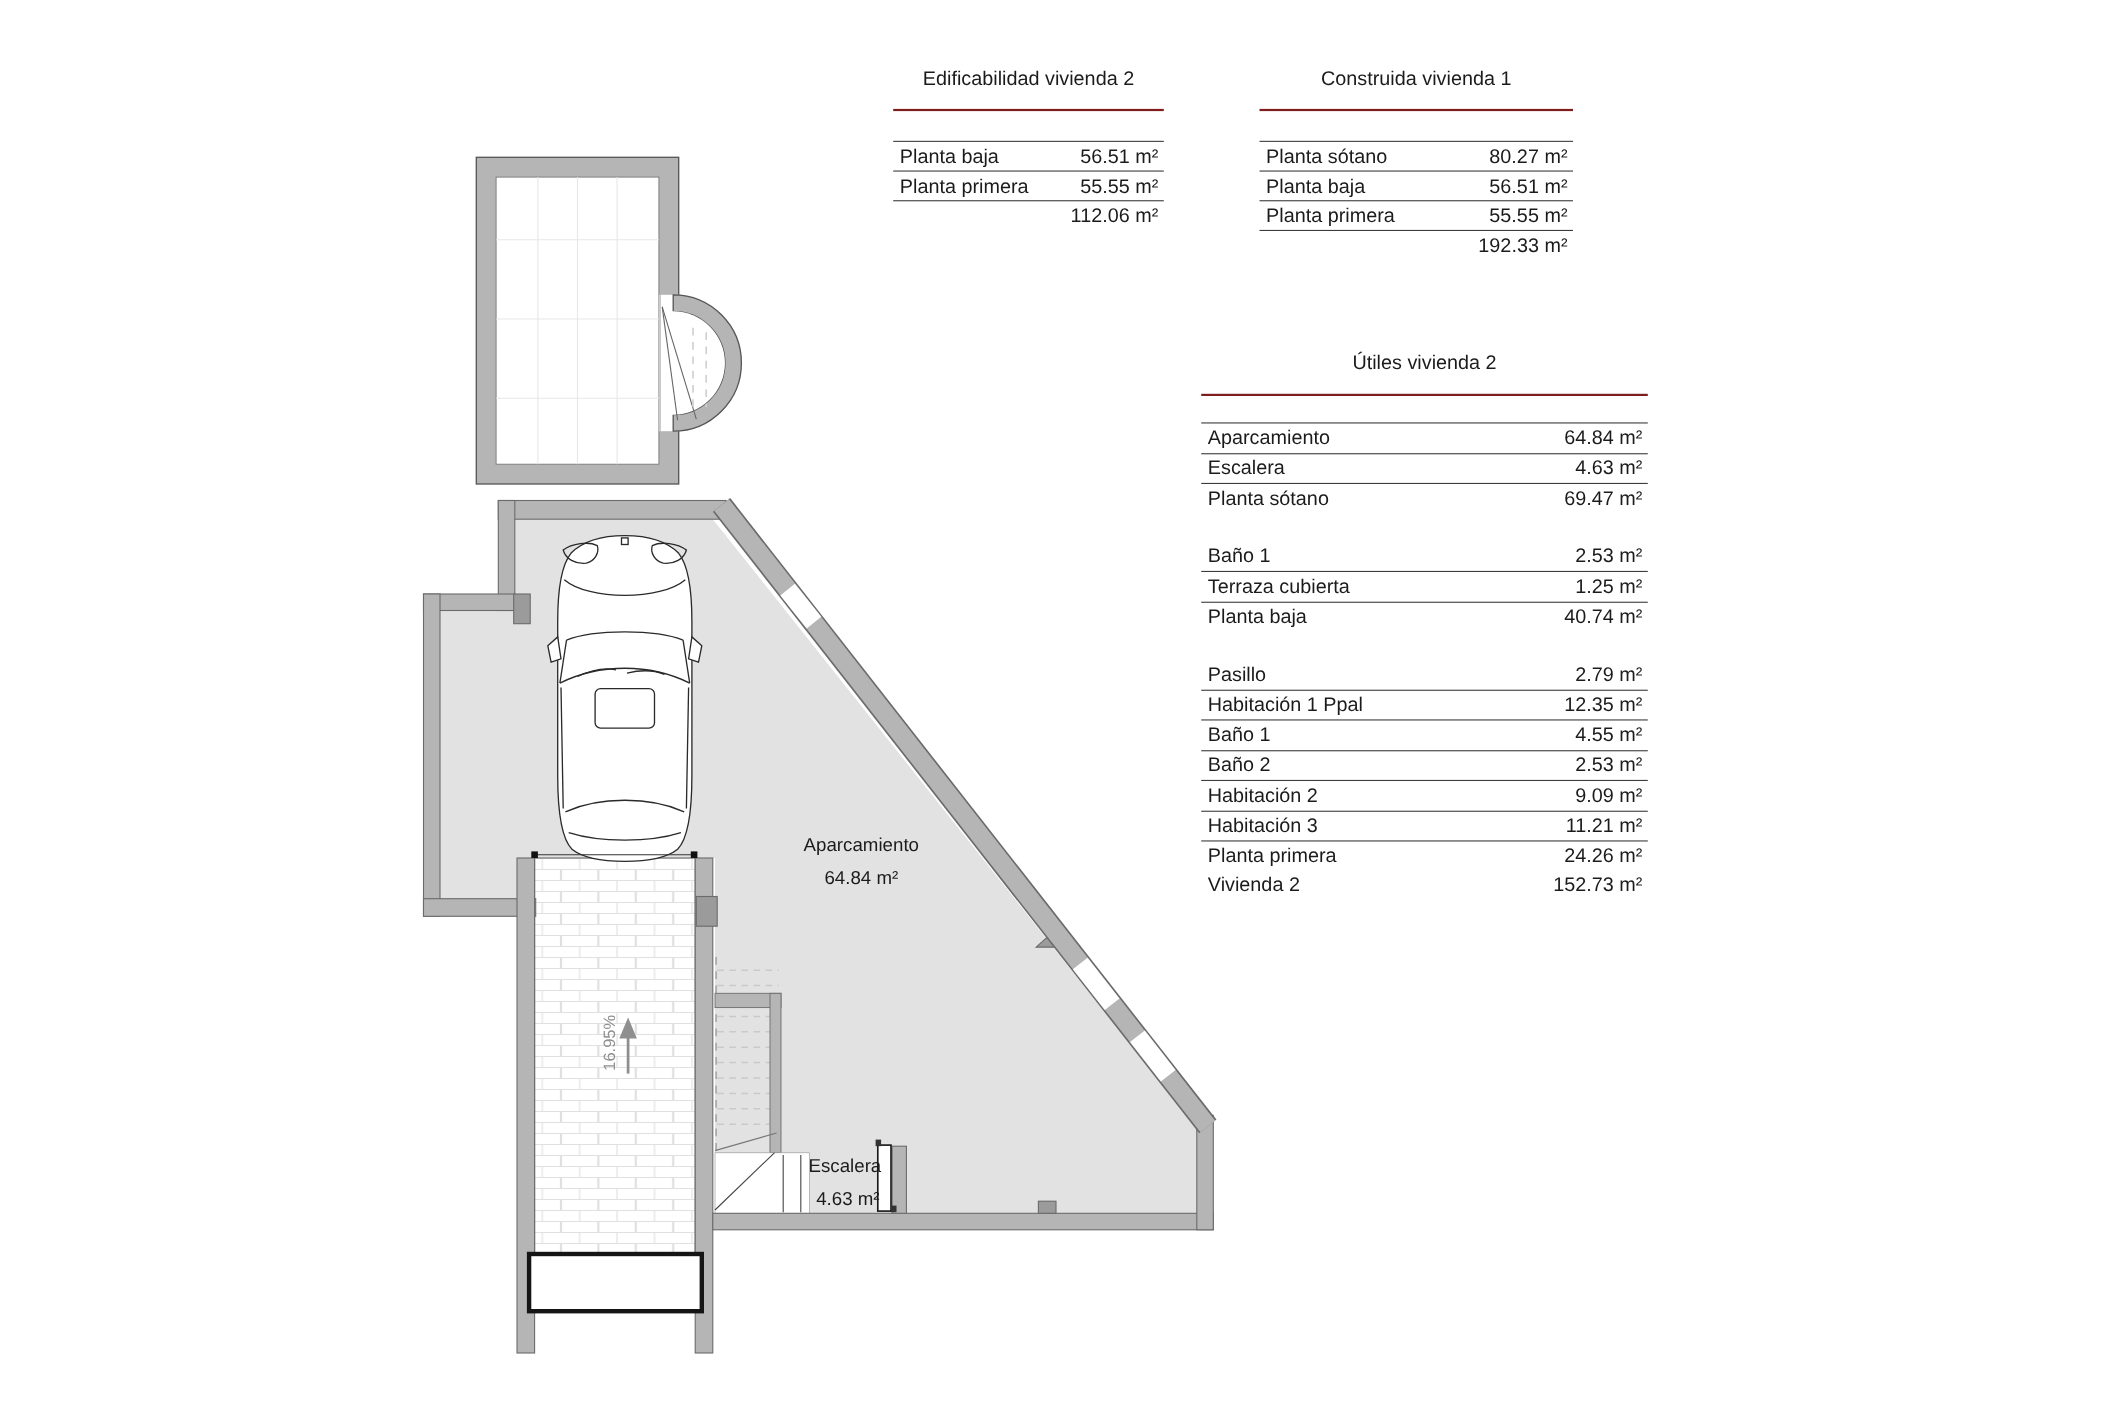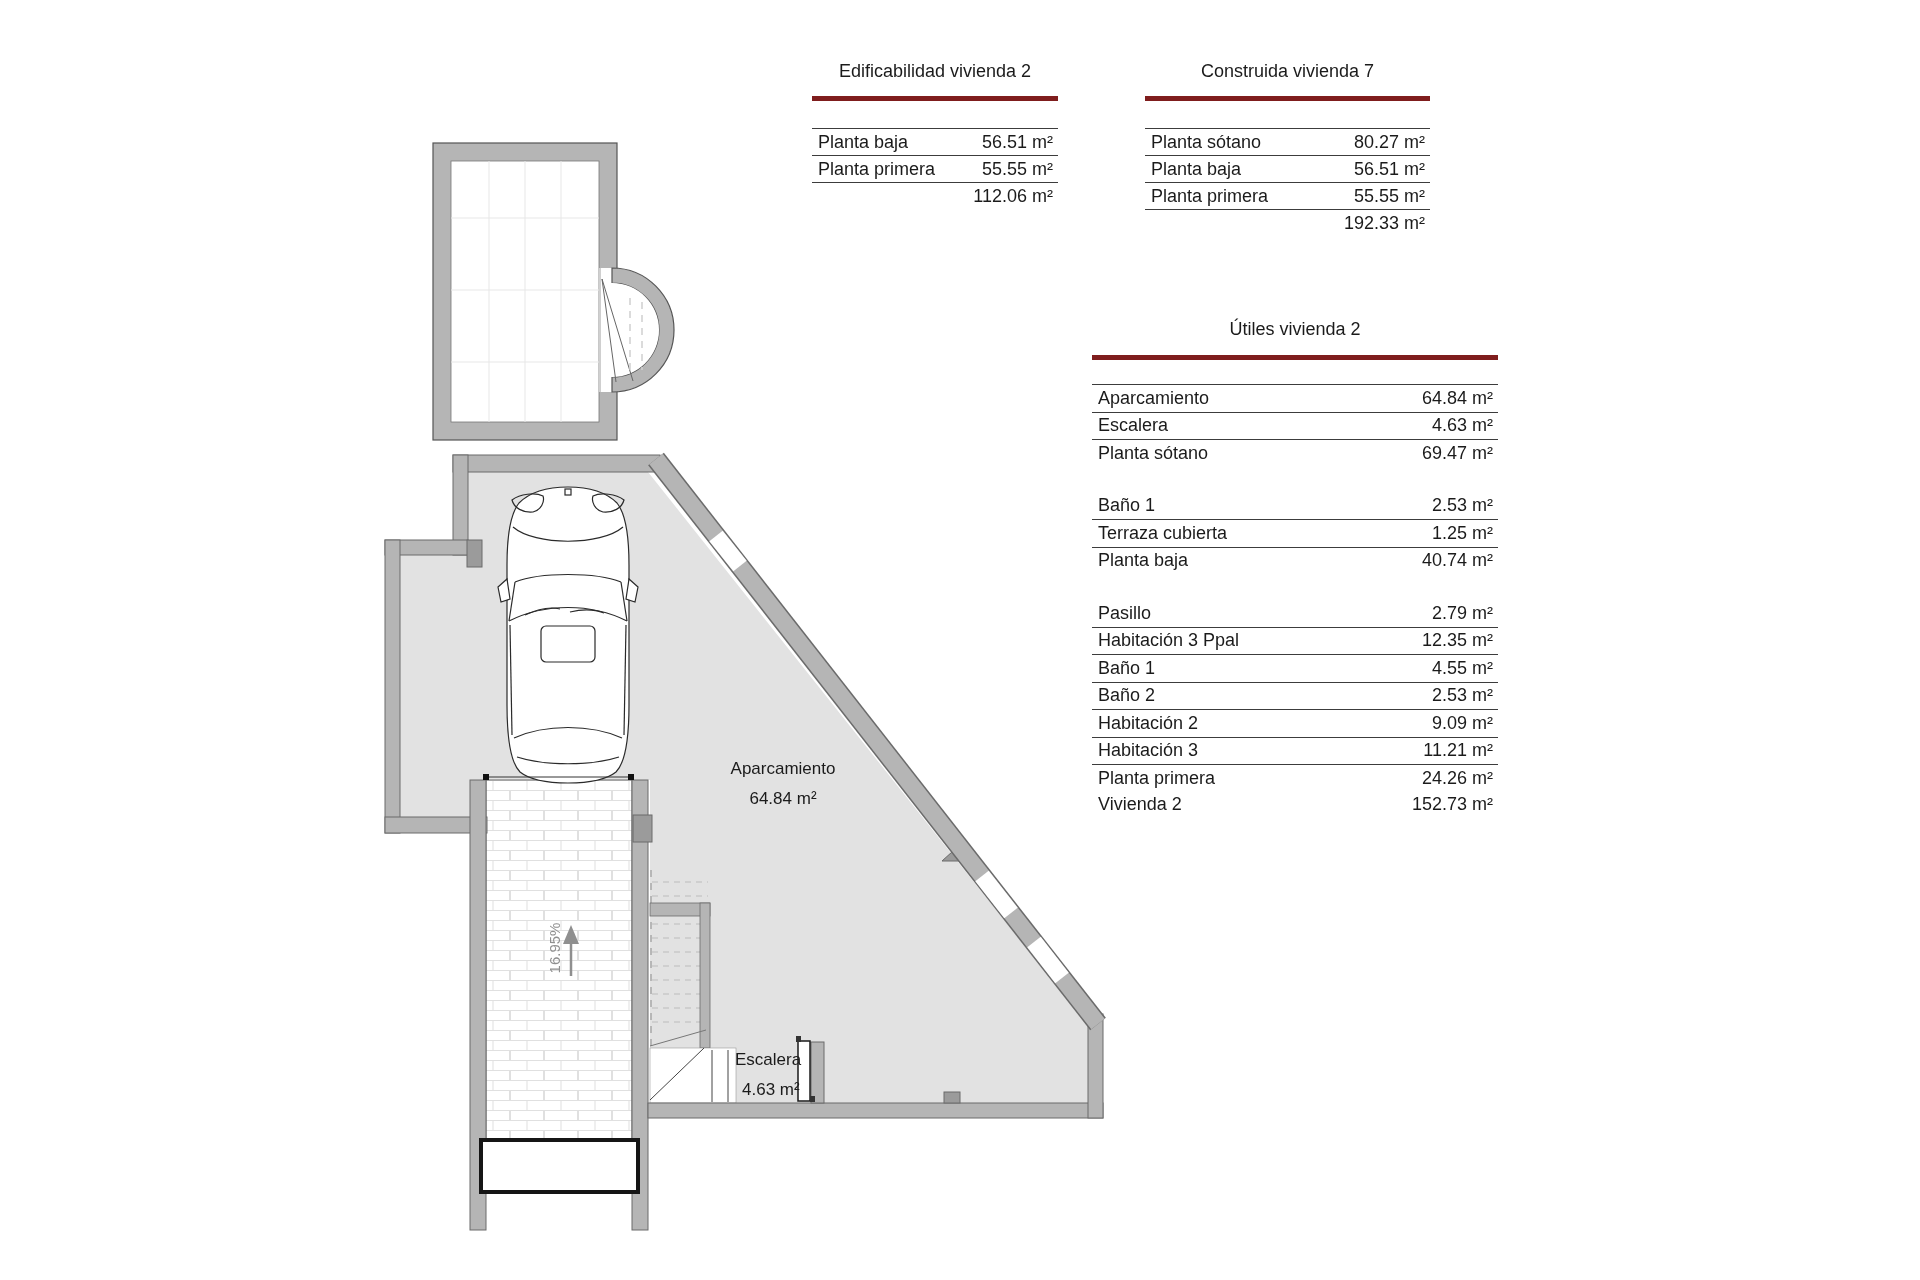--- a/index.html
+++ b/index.html
@@ -5,21 +5,21 @@
   html,body{margin:0;padding:0;}
   body{
     width:1920px;height:1280px;position:relative;overflow:hidden;
     background:#ffffff;
     font-family:"Liberation Sans","DejaVu Sans",sans-serif;
   }
   
   .areas-table{position:absolute;color:#1b1b1b;}
   .t-title{
     height:53px;padding-top:13px;box-sizing:border-box;text-align:center;
-    border-bottom:5px solid #7f1d1d;font-size:18px;white-space:nowrap;
+    border-bottom:2px solid #7f1d1d;font-size:18px;white-space:nowrap;
   }
   .t-gap{height:27px;border-bottom:1px solid #3c3c3c;}
   .t-row{
     display:flex;justify-content:space-between;align-items:center;
     height:26px;box-sizing:content-box;border-bottom:1px solid #3c3c3c;
     padding:0 5px 0 6px;font-size:18px;white-space:nowrap;gap:40px;
   }
   .t-row.no-rule{border-bottom:none;text-align:center;}
   .t-secgap{height:26px;}
   #t-utiles .t-title{height:48px;padding-top:7px;}
@@ -191,21 +191,21 @@
         <span class="t-value">55.55 m²</span>
       </div>
       <div class="t-row no-rule">
         <span class="t-label"></span>
         <span class="t-value">112.06 m²</span>
       </div>
     </div>
 </div>
 
 <div class="areas-table" id="t-const" style="left:1145px;top:48px;width:285px;">
-  <div class="t-title">Construida vivienda 7</div>
+  <div class="t-title">Construida vivienda 1</div>
   <div class="t-gap"></div>
   <div class="t-rows">
       <div class="t-row">
         <span class="t-label">Planta sótano</span>
         <span class="t-value">80.27 m²</span>
       </div>
       <div class="t-row">
         <span class="t-label">Planta baja</span>
         <span class="t-value">56.51 m²</span>
       </div>
@@ -248,21 +248,21 @@
       <div class="t-row no-rule">
         <span class="t-label">Planta baja</span>
         <span class="t-value">40.74 m²</span>
       </div>
       <div class="t-secgap"></div>
       <div class="t-row">
         <span class="t-label">Pasillo</span>
         <span class="t-value">2.79 m²</span>
       </div>
       <div class="t-row">
-        <span class="t-label">Habitación 3 Ppal</span>
+        <span class="t-label">Habitación 1 Ppal</span>
         <span class="t-value">12.35 m²</span>
       </div>
       <div class="t-row">
         <span class="t-label">Baño 1</span>
         <span class="t-value">4.55 m²</span>
       </div>
       <div class="t-row">
         <span class="t-label">Baño 2</span>
         <span class="t-value">2.53 m²</span>
       </div>

